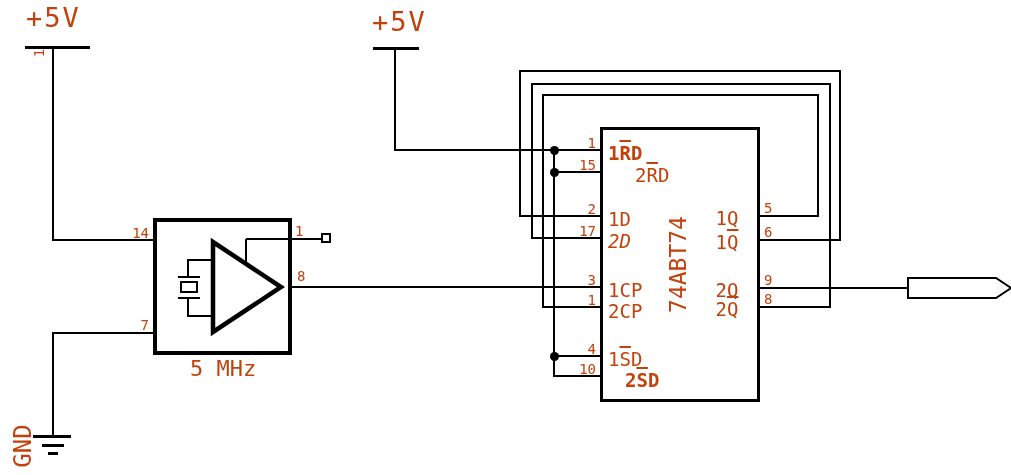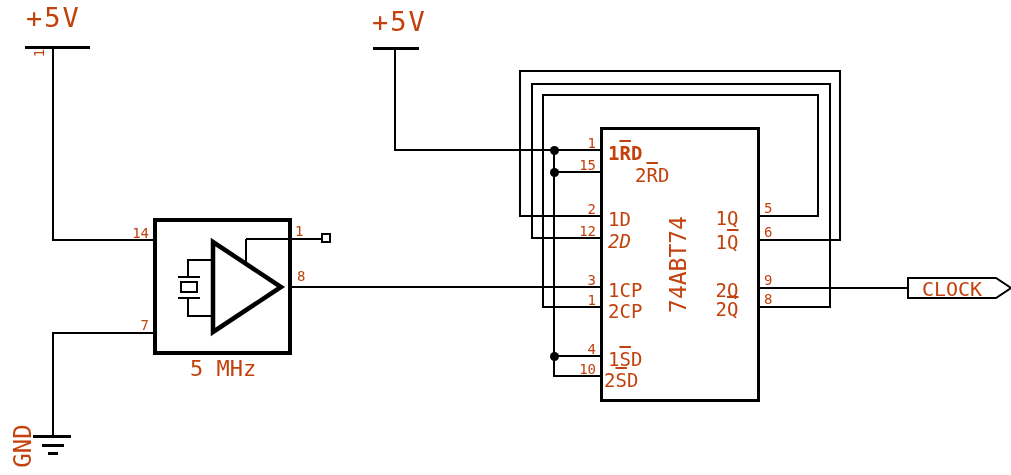--- a/index.html
+++ b/index.html
@@ -93,40 +93,39 @@
   <div class="box" style="left:600px;top:127px;width:160px;height:275px;"></div>
   <div class="txt rot" style="left:621px;top:253px;width:110px;height:23px;font-size:23px;">74ABT74</div>
 
   <div class="iclbl" style="left:608px;top:142px;font-weight:bold;"><span>1</span><span class="ov">R</span><span>D</span></div>
   <div class="iclbl" style="left:608px;top:164px;margin-left:27px;"><span>2</span><span class="ov">R</span><span>D</span></div>
   <div class="iclbl" style="left:608px;top:208px;"><span>1D</span></div>
   <div class="iclbl" style="left:608px;top:230px;font-style:italic;"><span>2D</span></div>
   <div class="iclbl" style="left:608px;top:279px;"><span>1CP</span></div>
   <div class="iclbl" style="left:608px;top:300px;"><span>2CP</span></div>
   <div class="iclbl" style="left:608px;top:348px;"><span>1</span><span class="ov">S</span><span>D</span></div>
-  <div class="iclbl" style="left:604px;top:369px;"><span>2</span><span class="ov">S</span><span>D</span></div>
+  <div class="iclbl" style="left:625px;top:369px;font-weight:bold;"><span>2</span><span class="ov">S</span><span>D</span></div>
 
   <div class="iclbl r" style="left:702px;top:207px;width:50px;"><span>1Q</span></div>
   <div class="iclbl r" style="left:702px;top:231px;width:50px;"><span>1</span><span class="ov">Q</span></div>
   <div class="iclbl r" style="left:702px;top:279px;width:50px;"><span>2Q</span></div>
   <div class="iclbl r" style="left:702px;top:298px;width:50px;"><span>2</span><span class="ov">Q</span></div>
 
   <div class="pn r" style="left:566px;top:135px;width:30px;">1</div>
   <div class="pn r" style="left:566px;top:157px;width:30px;">15</div>
   <div class="pn r" style="left:566px;top:201px;width:30px;">2</div>
-  <div class="pn r" style="left:566px;top:223px;width:30px;">12</div>
+  <div class="pn r" style="left:566px;top:223px;width:30px;">17</div>
   <div class="pn r" style="left:566px;top:272px;width:30px;">3</div>
   <div class="pn r" style="left:566px;top:292px;width:30px;">1</div>
   <div class="pn r" style="left:566px;top:341px;width:30px;">4</div>
   <div class="pn r" style="left:566px;top:361px;width:30px;">10</div>
 
   <div class="pn" style="left:764px;top:200px;">5</div>
   <div class="pn" style="left:764px;top:224px;">6</div>
   <div class="pn" style="left:764px;top:272px;">9</div>
   <div class="pn" style="left:764px;top:291px;">8</div>
 
   <div class="w" style="left:759px;top:287px;width:150px;height:2px;"></div>
   <svg style="left:906px;top:275px;" width="108" height="26">
     <polygon points="2,3 90,3 105,13 90,23 2,23" fill="#ffffff" stroke="#000000" stroke-width="2"></polygon>
   </svg>
-  <div class="txt" style="left:908px;top:277px;width:88px;font-size:20px;text-align:center;">CLOCK</div>
 
 </div>
 
 </body></html>

